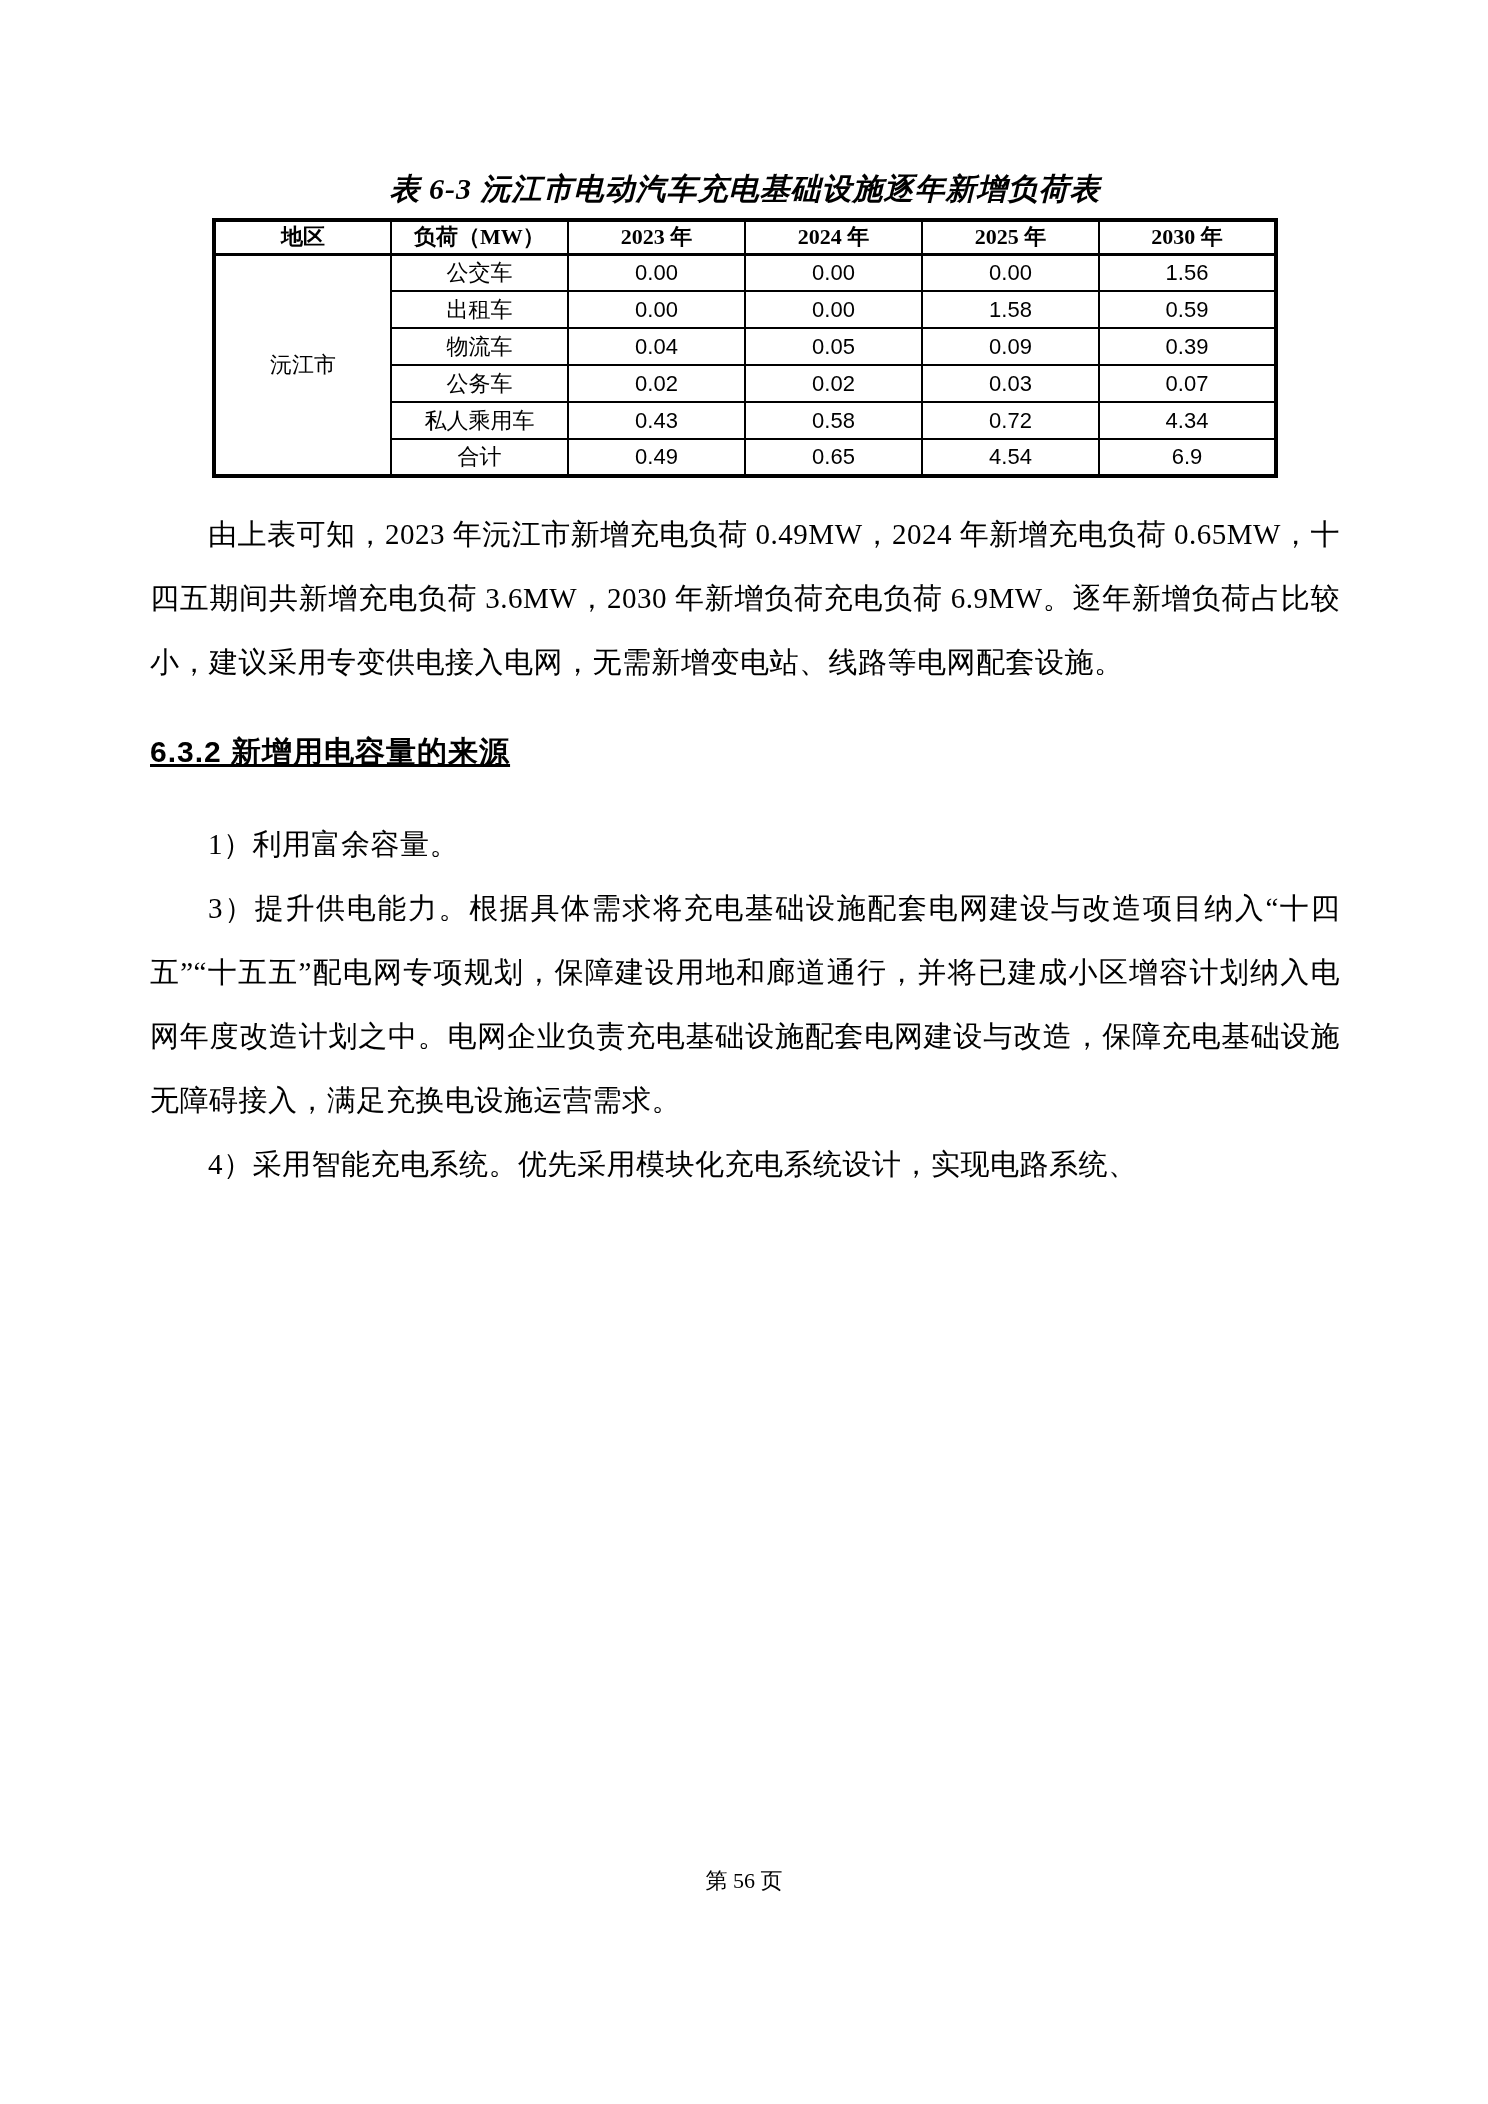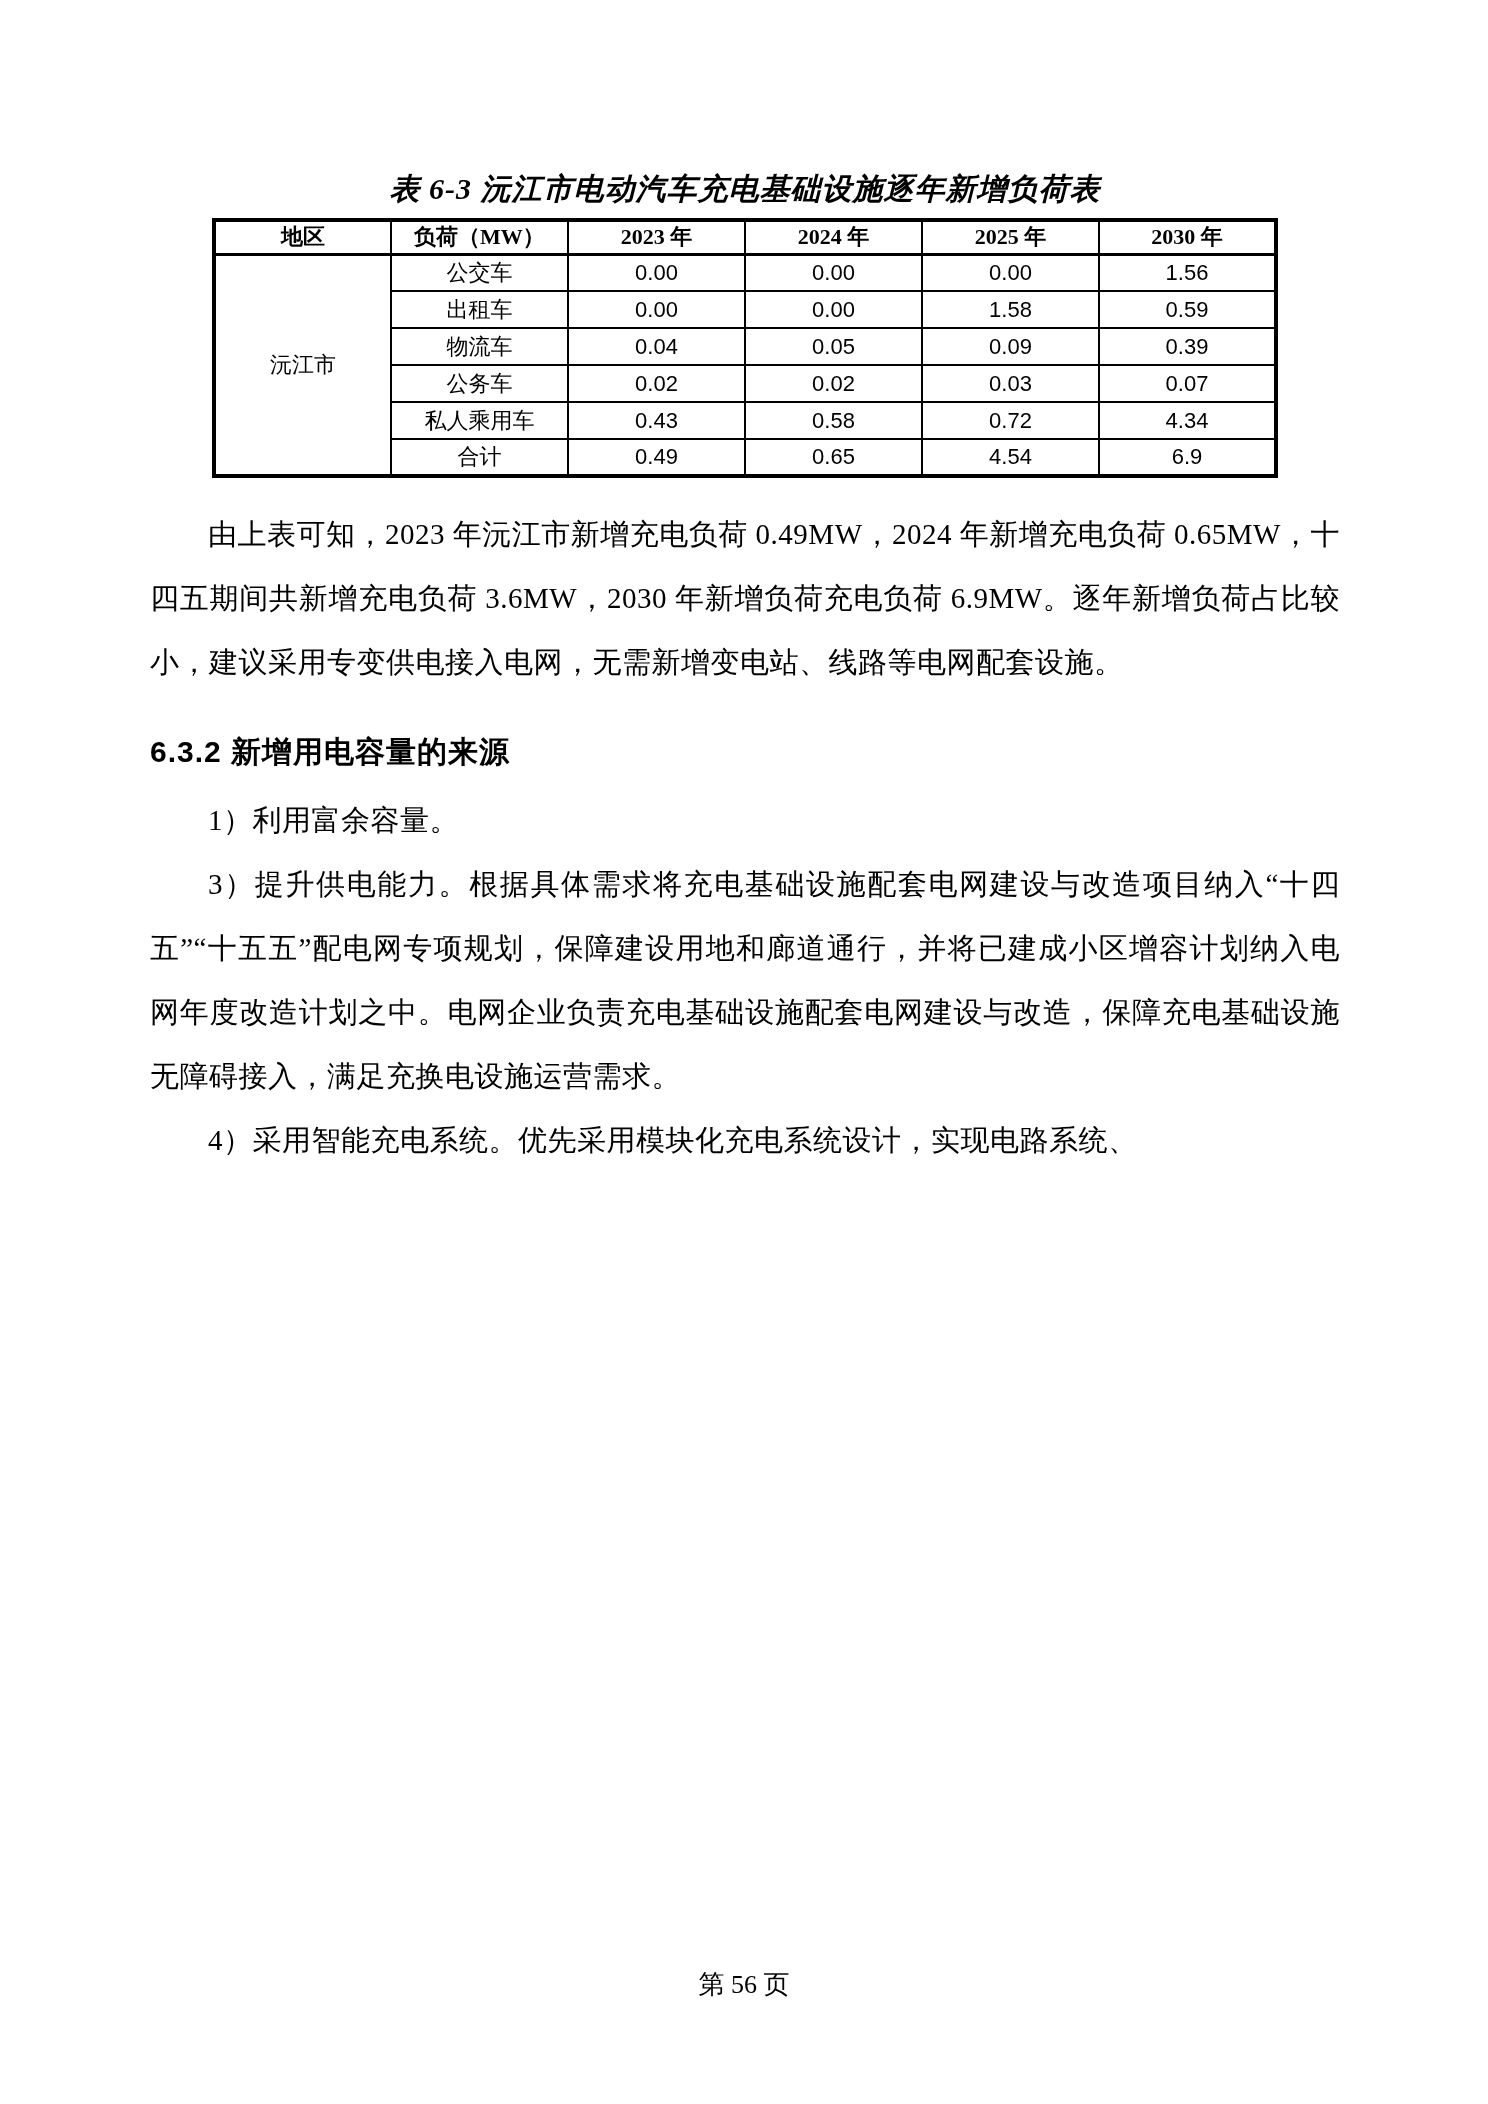--- a/index.html
+++ b/index.html
@@ -57,31 +57,31 @@
   td.region { font-size: 22px; }
   
   .para {
     font-size: 29px; line-height: 64px;
     text-align: justify;
     text-indent: 58px;
     letter-spacing: 0.5px;
   }
   .para.first { margin-top: 24px; }
   .section-heading {
-    margin: 38px 0 16px 0;
+    margin: 38px 0 40px 0;
     font-family: "Liberation Sans", "DejaVu Sans", sans-serif;
     font-size: 30px; font-weight: bold;
-    line-height: 40px; letter-spacing: 1px;
+    line-height: 40px; letter-spacing: 1px; text-decoration: underline;
   }
   
   .page-footer {
     position: absolute;
-    left: 0; right: 0; top: 1967px;
+    left: 0; right: 0; top: 1866px;
     text-align: center;
-    font-size: 26px;
+    font-size: 22px;
   }
 </style>
 </head>
 <body>
 
 <div class="page">
 
 
   <div class="table-caption">表 6-3   沅江市电动汽车充电基础设施逐年新增负荷表</div>
 

